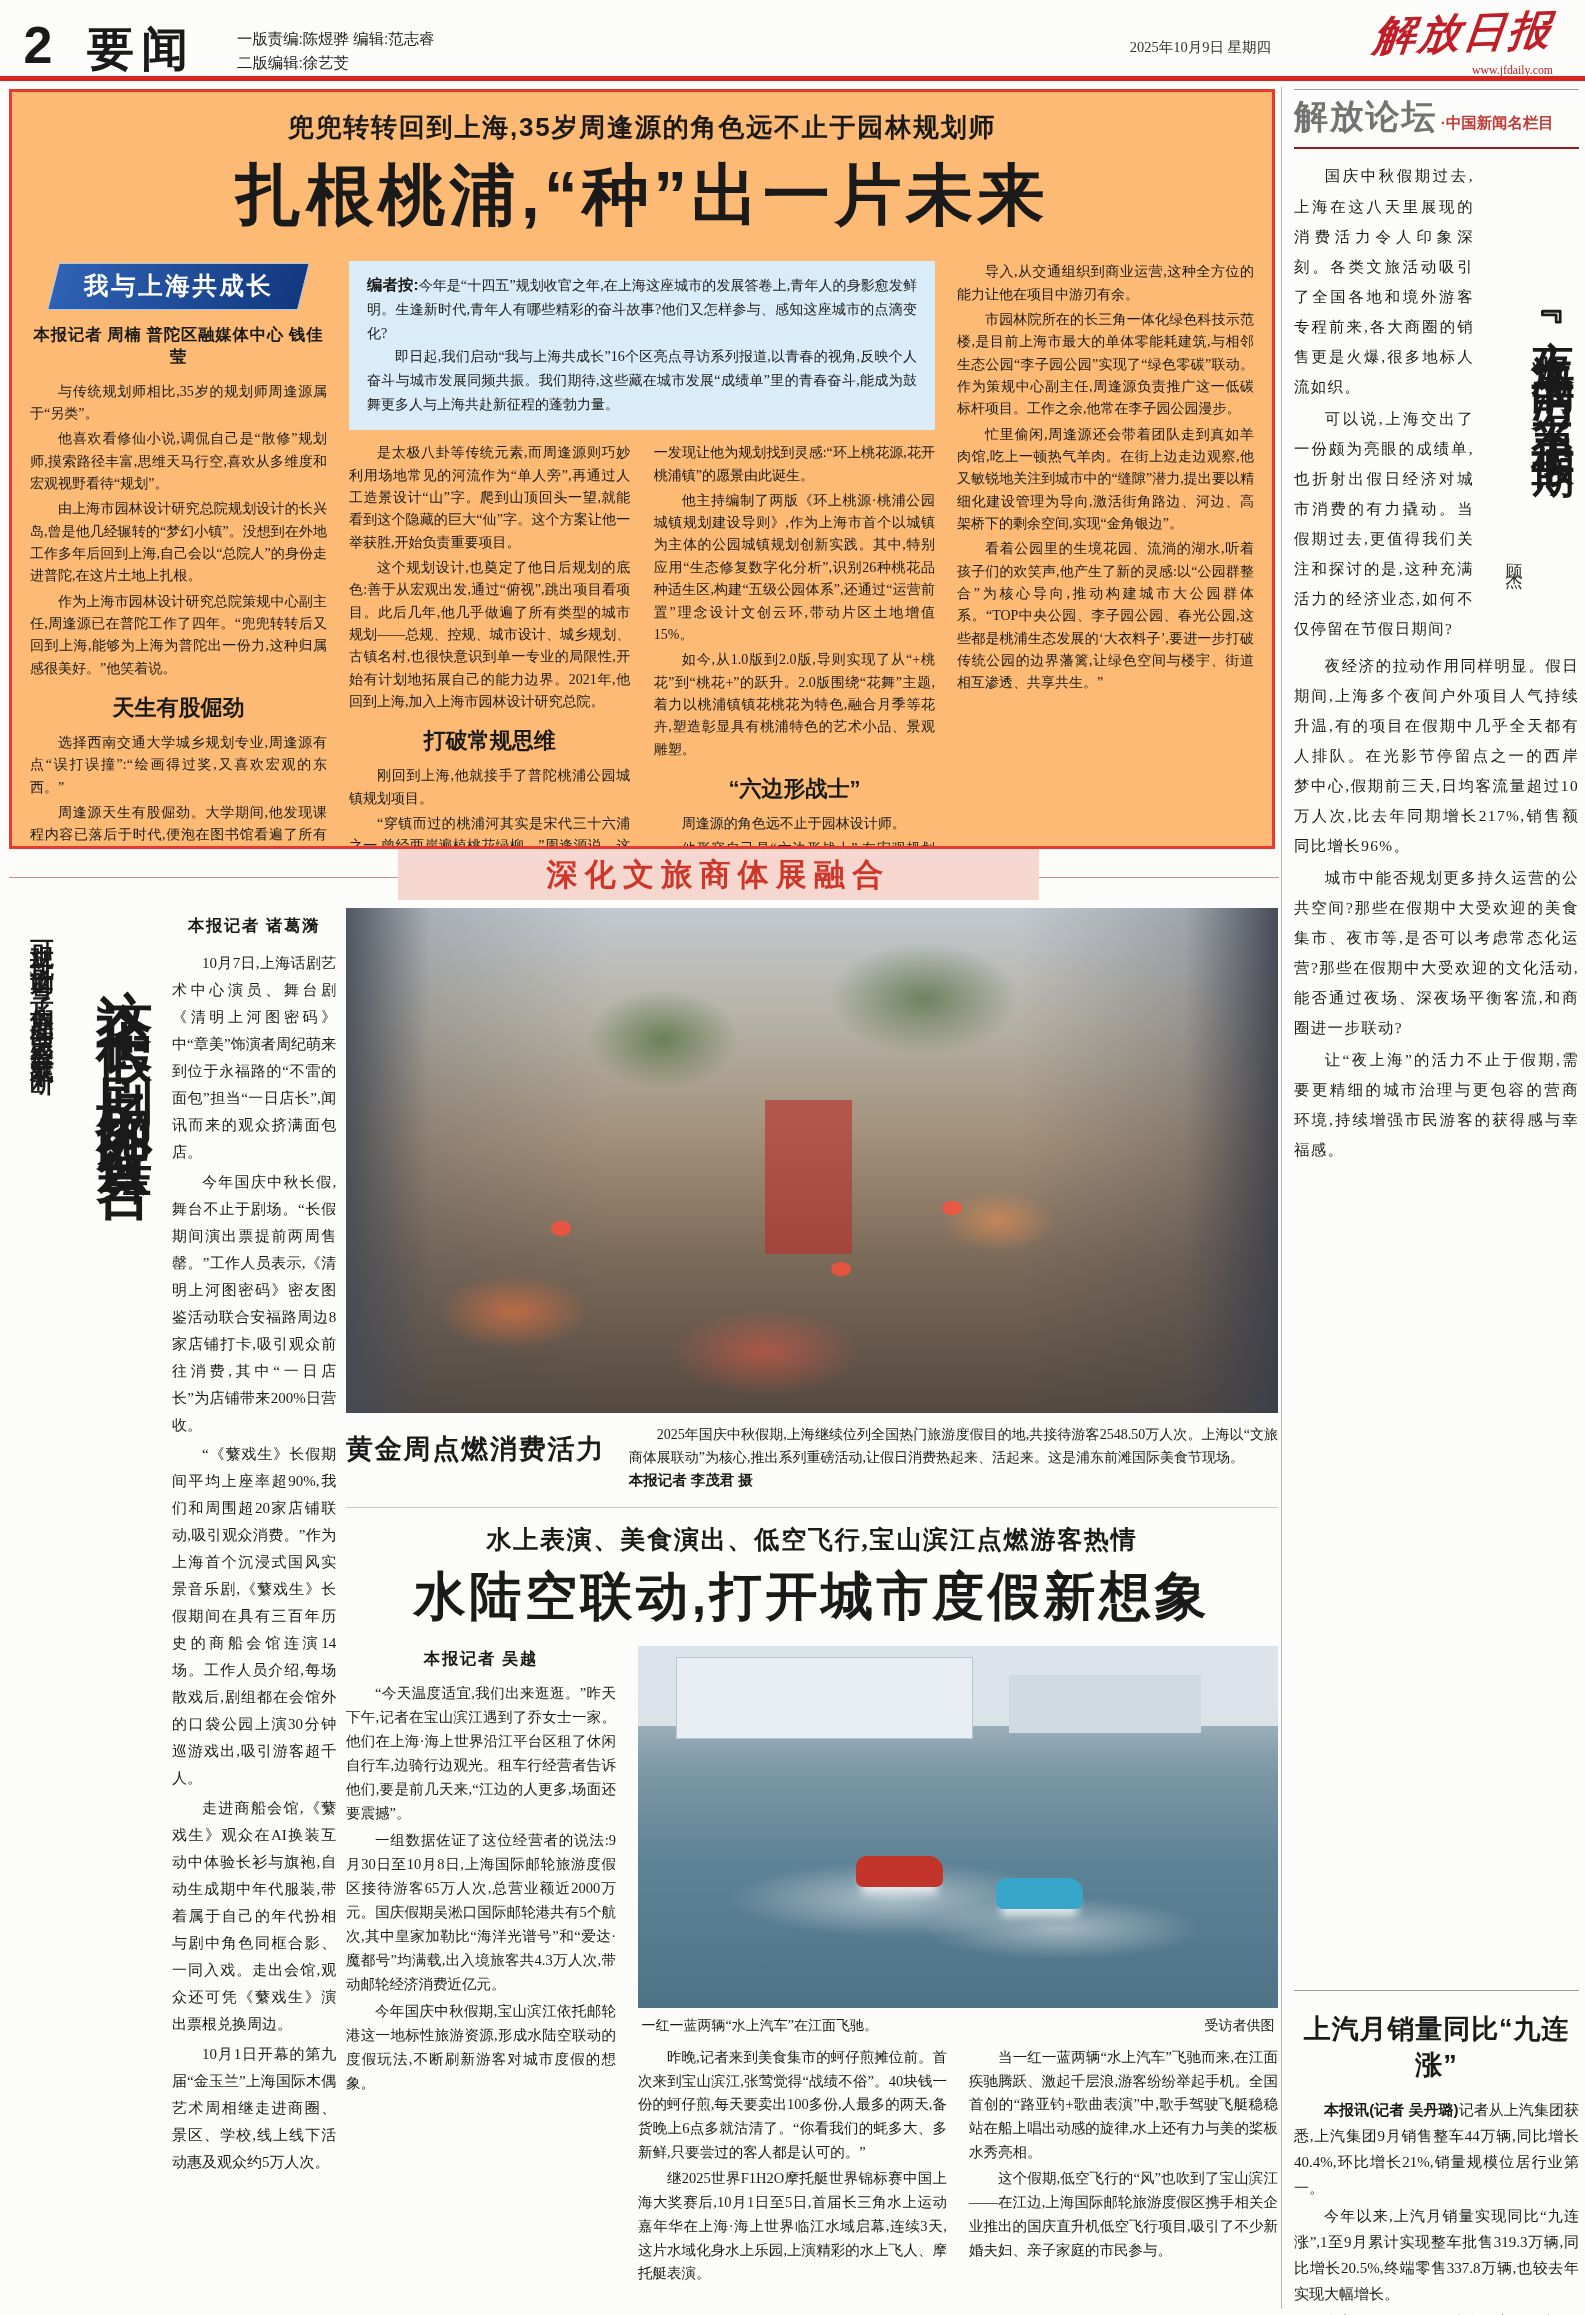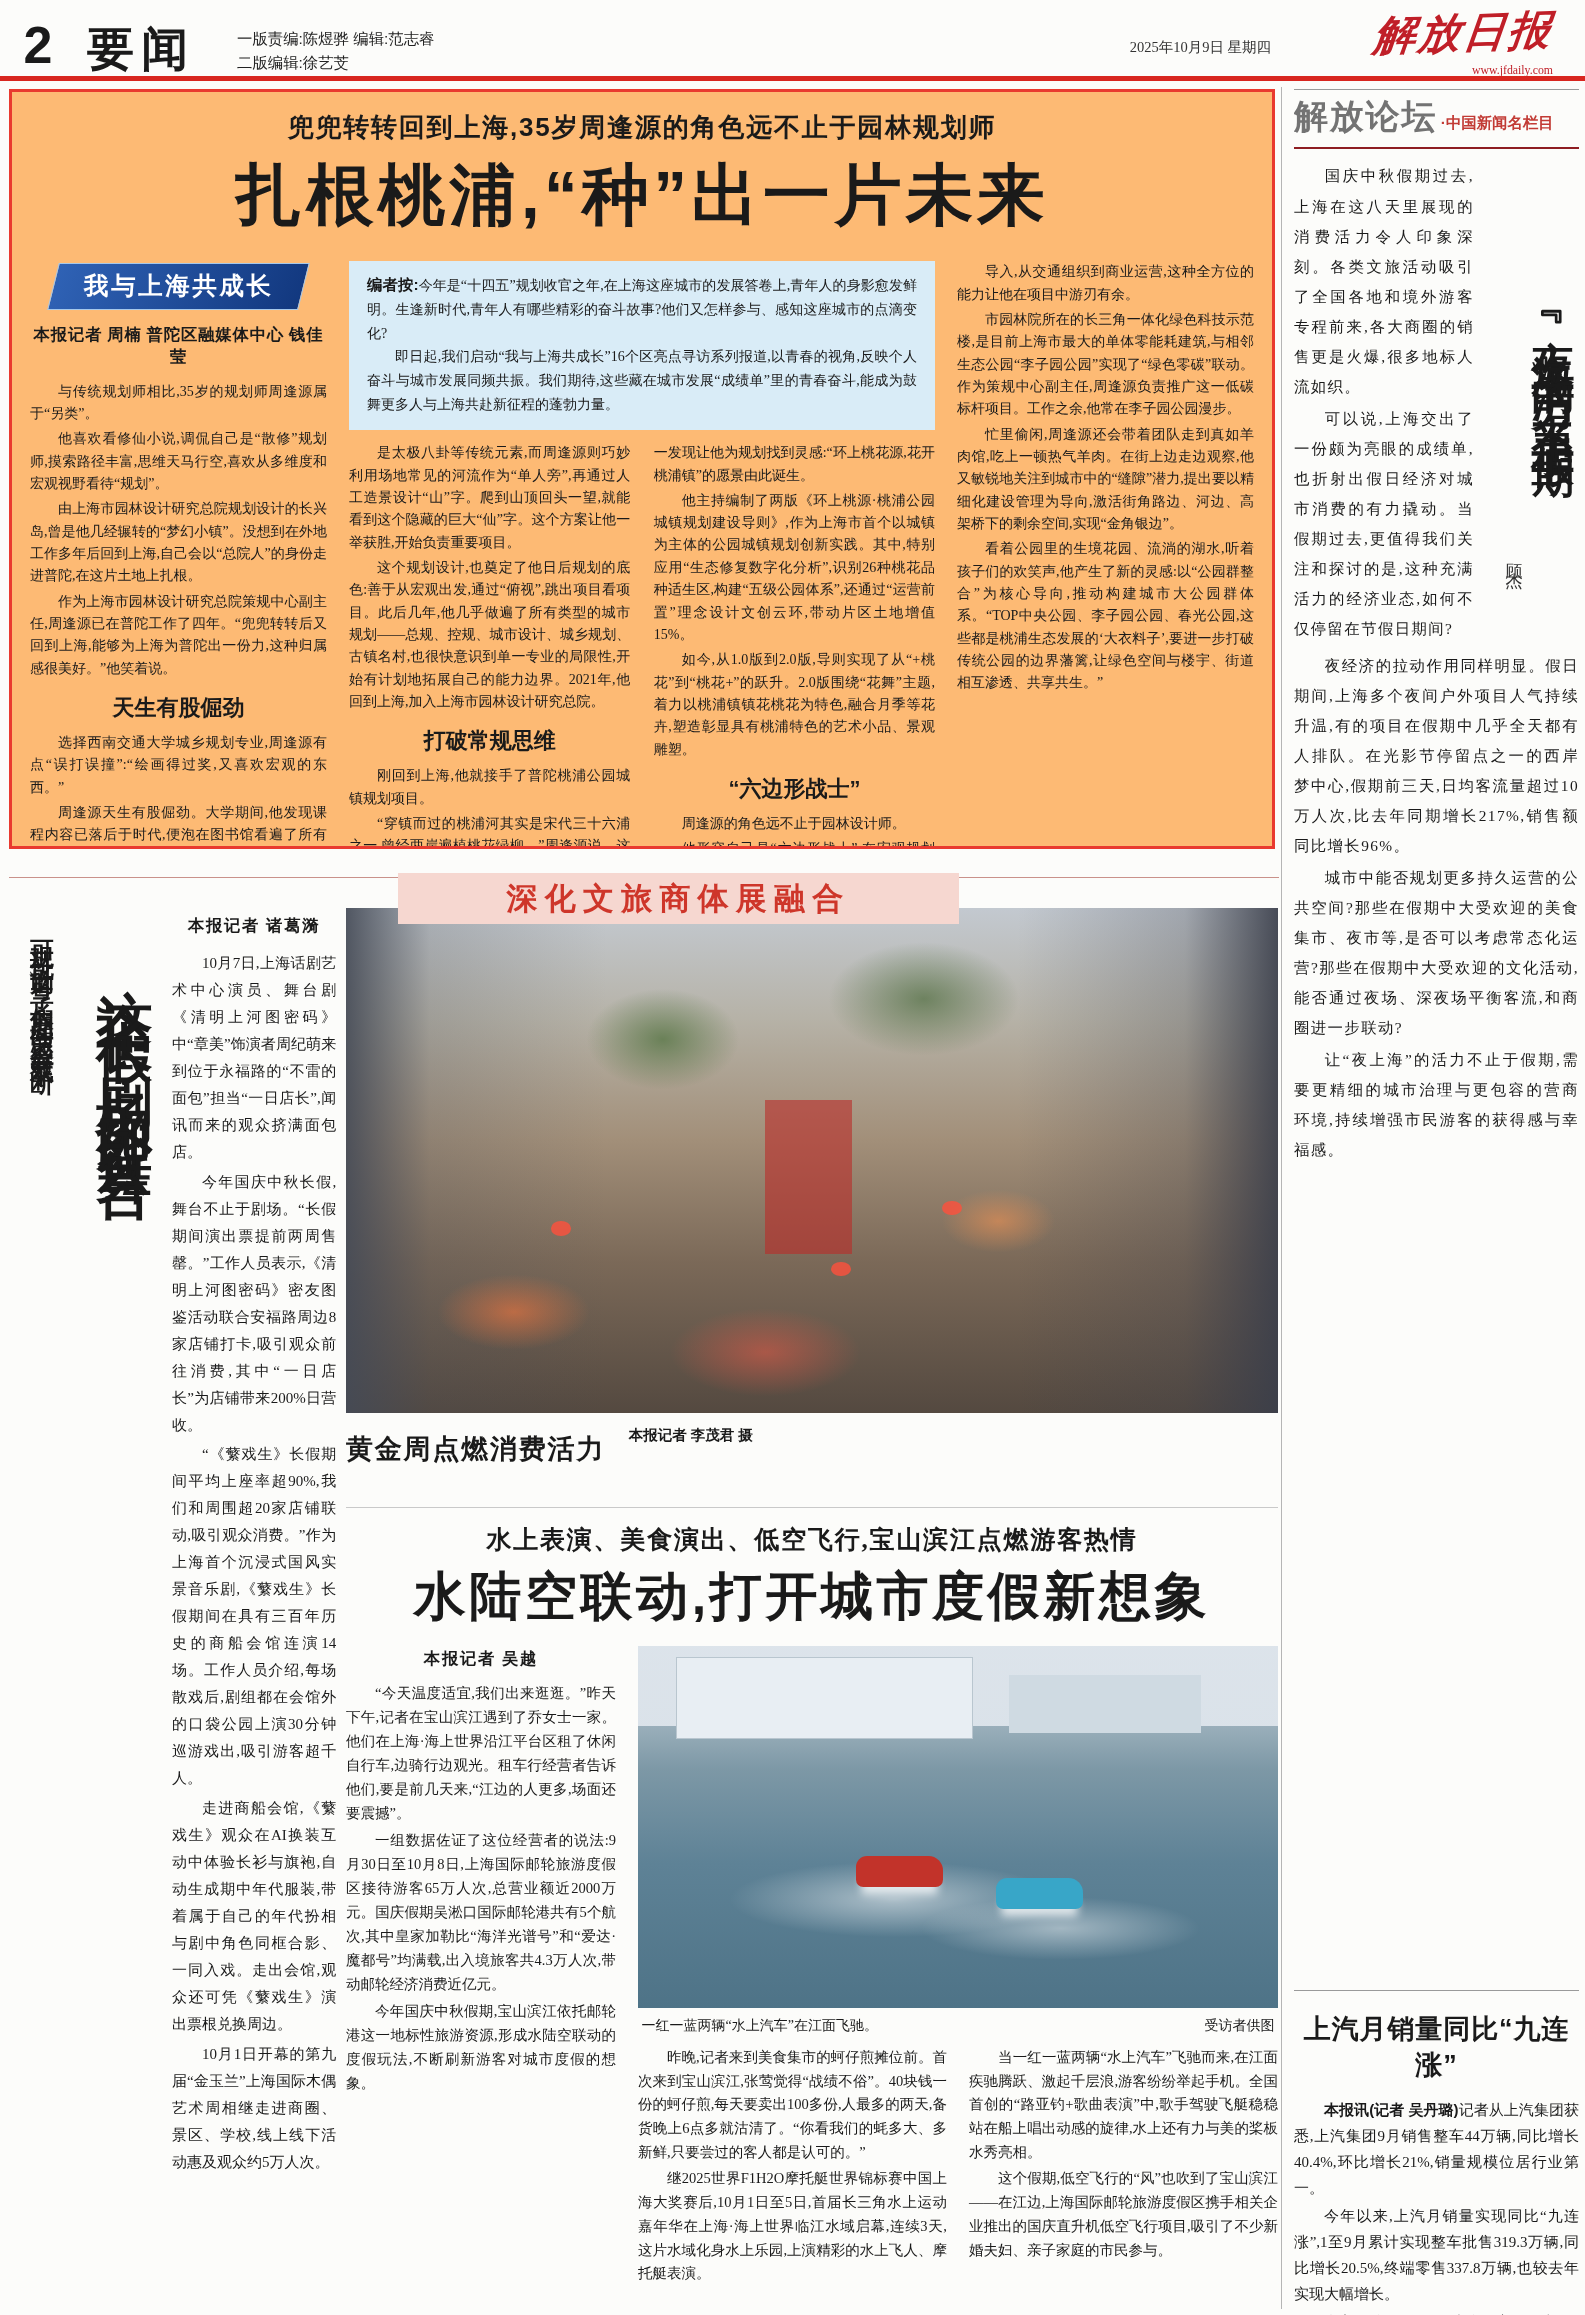--- a/index.html
+++ b/index.html
@@ -31,21 +31,21 @@
   p.body{font-size:14px;line-height:1.6;text-align:justify;text-indent:2em;margin:0 0 2.7px;}
   .subhead{text-align:center;font:700 22px "Liberation Sans",sans-serif;margin:12.7px 0 9px;}
   .edbox{background:#d9ecf7;padding:12.7px 18px;margin:0 0 12.7px;font-size:14px;line-height:1.7;}
   .edbox .edlabel{font:700 15.4px "Liberation Sans",sans-serif;}
   .edbox p{margin:0;text-align:justify;text-indent:2em;}
   .edbox p:first-child{text-indent:0;}
   .midtext{column-count:2;column-gap:23.5px;}
   .midtext .subhead{break-inside:avoid;}
   
   .band-line{position:absolute;left:9px;top:877px;width:1270px;border-top:1.8px solid #c9918a;}
-  .band{position:absolute;left:398px;top:873px;width:561px;height:51px;background:#f6d7d0;z-index:2;
+  .band{position:absolute;left:398px;top:849px;width:641px;height:51px;background:#f6d7d0;z-index:2;
         color:#ce362a;font:900 31px "Liberation Sans",sans-serif;text-align:center;line-height:51px;letter-spacing:7.2px;}
   
   .theater{position:absolute;left:9px;top:908px;width:329px;height:1399px;display:flex;overflow:hidden;}
   .th-deck{writing-mode:vertical-rl;font:700 23.5px "Liberation Serif",serif;letter-spacing:6.3px;
            line-height:1.2;padding-top:12.7px;width:47px;flex:none;}
   .th-head{writing-mode:vertical-rl;font:900 56px "Liberation Sans",sans-serif;letter-spacing:14.5px;
            padding-top:36px;width:107px;flex:none;}
   .th-body{flex:1;min-width:0;padding:3.6px 1.8px 0 9px;}
   .th-byline{font:700 16.3px "Liberation Serif",serif;text-align:center;margin:3.6px 0 12.7px;letter-spacing:1.8px;}
   .th-body p.body{font-size:15px;line-height:1.8;}
@@ -206,20 +206,21 @@
 
   <div class="photo1">
     <div class="arch"></div>
     <div class="lant" style="left:22%;top:62%;"></div>
     <div class="lant" style="left:52%;top:70%;"></div>
     <div class="lant" style="left:64%;top:58%;"></div>
   </div>
   <div class="cap1">
     <div class="cap1-title">黄金周点燃消费活力</div>
     <div class="cap1-body">
+      <div class="cap1-text">2025年国庆中秋假期,上海继续位列全国热门旅游度假目的地,共接待游客2548.50万人次。上海以“文旅商体展联动”为核心,推出系列重磅活动,让假日消费热起来、活起来。这是浦东前滩国际美食节现场。</div>
       <div class="cap1-credit">本报记者 李茂君 摄</div>
     </div>
   </div>
   <div class="hr2"></div>
 
   <div class="wf">
     <div class="wf-kicker">水上表演、美食演出、低空飞行,宝山滨江点燃游客热情</div>
     <div class="wf-head">水陆空联动,打开城市度假新想象</div>
     <div class="wf-cols">
       <div class="wf-left">

